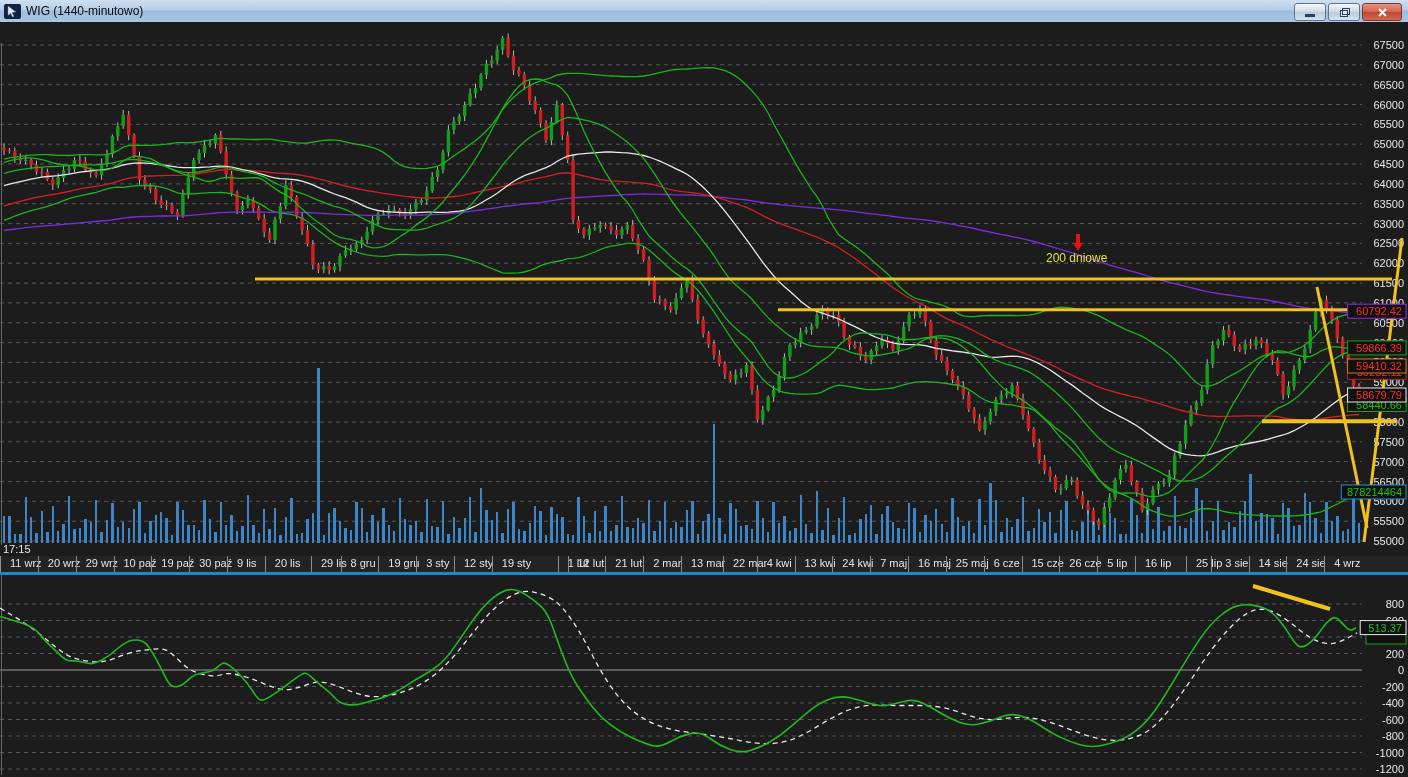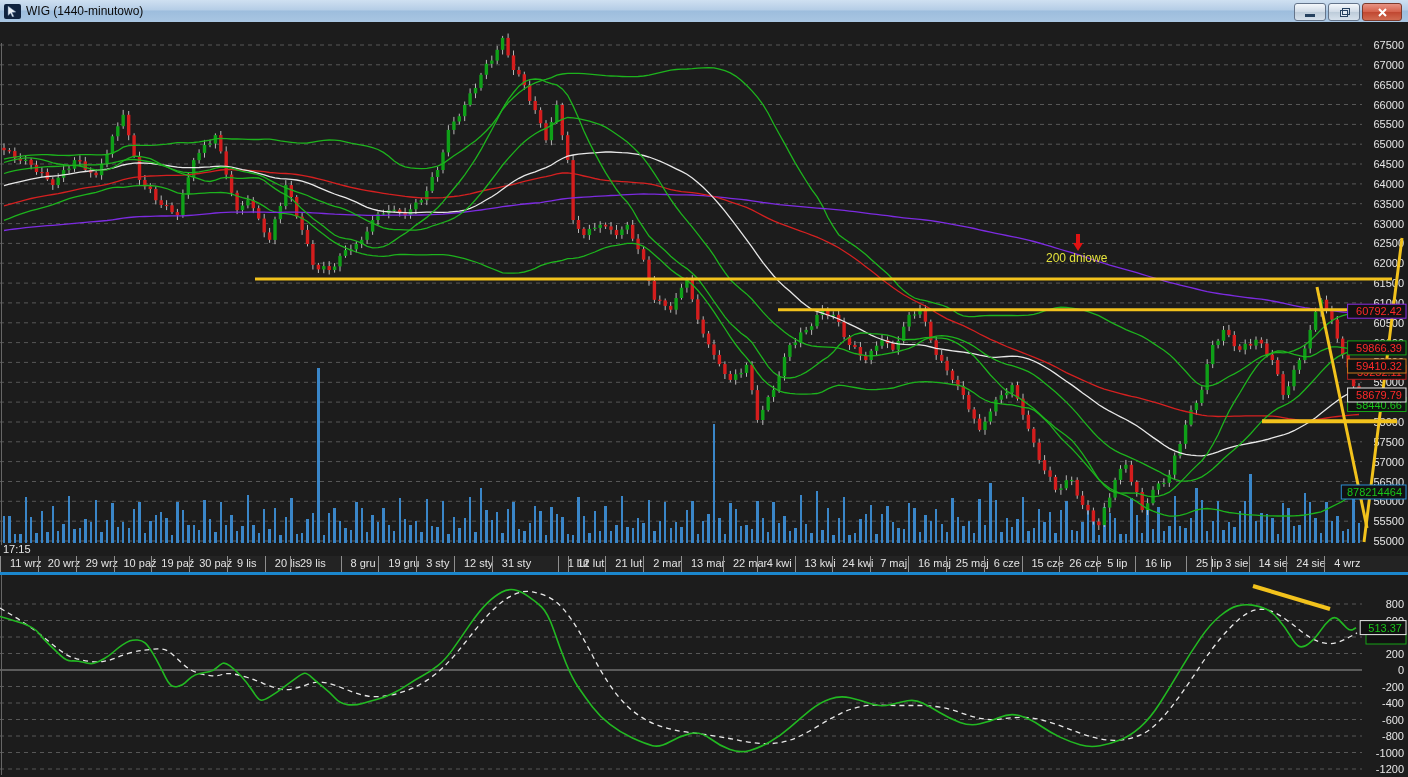--- a/index.html
+++ b/index.html
@@ -920,26 +920,26 @@
 
   <div id="date-axis">
       <div class="date-cell" style="left: 0px; width: 37.8px;">11 wrz</div>
       <div class="date-cell" style="left: 37.8px; width: 37.8px;">20 wrz</div>
       <div class="date-cell" style="left: 75.7px; width: 37.8px;">29 wrz</div>
       <div class="date-cell" style="left: 113.5px; width: 37.8px;">10 paź</div>
       <div class="date-cell" style="left: 151.3px; width: 37.8px;">19 paź</div>
       <div class="date-cell" style="left: 189.2px; width: 37.8px;">30 paź</div>
       <div class="date-cell" style="left: 227px; width: 37.8px;">9 lis</div>
       <div class="date-cell" style="left: 264.8px; width: 37.8px;">20 lis</div>
-      <div class="date-cell" style="left: 290px; width: 37.8px;">29 lis</div>
+      <div class="date-cell" style="left: 311px; width: 37.8px;">29 lis</div>
       <div class="date-cell" style="left: 340.5px; width: 37.8px;">8 gru</div>
       <div class="date-cell" style="left: 378.3px; width: 37.8px;">19 gru</div>
       <div class="date-cell" style="left: 416.2px; width: 37.8px;">3 sty</div>
       <div class="date-cell" style="left: 454px; width: 37.8px;">12 sty</div>
-      <div class="date-cell" style="left: 491.8px; width: 37.8px;">31 sty</div>
+      <div class="date-cell" style="left: 491.8px; width: 37.8px;">19 sty</div>
       <div class="date-cell" style="left: 529.7px; width: 37.8px; margin-left: 28px;">1 lut</div>
       <div class="date-cell" style="left: 567.5px; width: 37.8px;">12 lut</div>
       <div class="date-cell" style="left: 605.3px; width: 37.8px;">21 lut</div>
       <div class="date-cell" style="left: 643.2px; width: 37.8px;">2 mar</div>
       <div class="date-cell" style="left: 681px; width: 37.8px;">13 mar</div>
       <div class="date-cell" style="left: 723px; width: 37.8px; text-align: center;">22 mar</div>
       <div class="date-cell" style="left: 756.7px; width: 37.8px;">4 kwi</div>
       <div class="date-cell" style="left: 794.5px; width: 37.8px;">13 kwi</div>
       <div class="date-cell" style="left: 832.3px; width: 37.8px;">24 kwi</div>
       <div class="date-cell" style="left: 870.2px; width: 37.8px;">7 maj</div>

